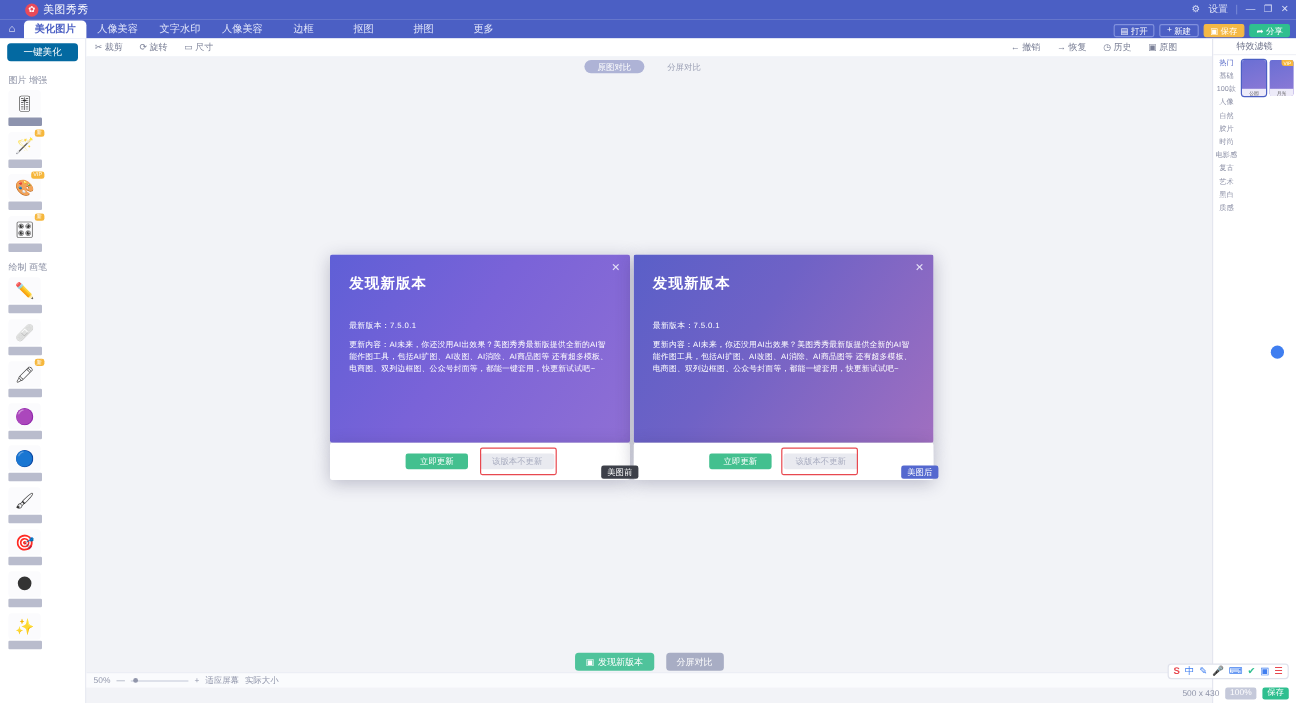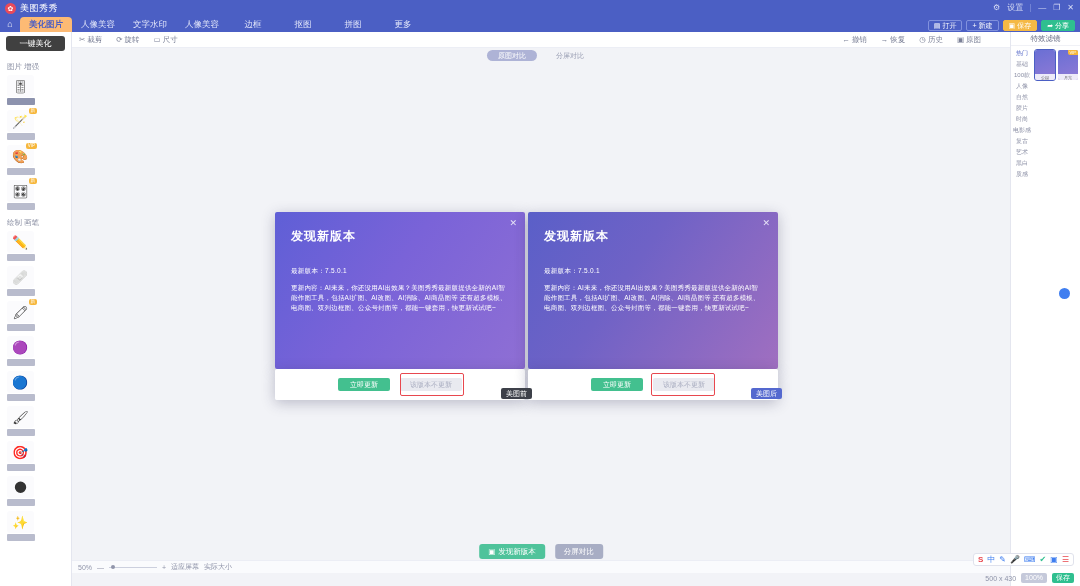--- a/index.html
+++ b/index.html
@@ -11,21 +11,21 @@
     color:#333;
     position:relative;
   }
 
   
   .titlebar{
     position:absolute; left:0; top:0; width:1080px; height:16px;
     background:#4b5fc4;
     display:flex; align-items:center;
   }
-  .logo-wrap{display:flex;align-items:center;gap:4px;padding-left:5px;}
+  .logo-wrap{display:flex;align-items:center;gap:4px;padding-left:21px;}
   .logo-dot{
     width:11px;height:11px;border-radius:50%;
     background:#e94a5a;
     display:flex;align-items:center;justify-content:center;
     color:#fff;font-size:7px;line-height:1;
   }
   .app-title{color:#fff;font-size:9px;letter-spacing:.5px;}
   .tb-right{margin-left:auto;display:flex;align-items:center;gap:7px;padding-right:6px;}
   .tb-right span{color:#d8ddf5;font-size:8px;line-height:1;}
   .tb-sep{width:1px;height:8px;background:#7182d4;}
@@ -35,39 +35,39 @@
     position:absolute;left:0;top:16px;width:1080px;height:16px;
     background:#4b5fc4;display:flex;align-items:flex-end;
   }
   .home-btn{width:20px;height:16px;display:flex;align-items:center;justify-content:center;color:#fff;font-size:9px;}
   .tab{
     height:14px;min-width:50px;padding:0 9px;
     display:flex;align-items:center;justify-content:center;
     color:#e2e6fa;font-size:8.5px;white-space:nowrap;
   }
   .tab.active{
-    background:#fdba74;color:#4b5fc4;border-radius:4px 4px 0 0;height:15px;font-weight:bold;margin-top:16px;
+    background:#ffffff;color:#4b5fc4;border-radius:4px 4px 0 0;height:15px;font-weight:bold;margin-top:16px;
   }
   .tab-icons{margin-left:auto;display:flex;align-items:center;gap:4px;padding:0 5px 1px 0;}
   .mini-btn{
     height:11px;padding:0 5px;border-radius:2px;
     display:flex;align-items:center;gap:2px;
     font-size:7px;color:#fff;border:1px solid #8191dd;
   }
   .mini-btn.amber{background:#f5b945;border-color:#f5b945;}
   .mini-btn.green{background:#2fbf8f;border-color:#2fbf8f;}
 
   
   .leftbar{
     position:absolute;left:0;top:32px;width:72px;height:554px;
     background:#fff;border-right:1px solid #e4e6ef;
     overflow:hidden;
   }
   .onekey{
-    margin:4px 6px 8px 6px;height:15px;background:#404040;border-radius:3px;
+    margin:4px 6px 8px 6px;height:15px;background:#0369a1;border-radius:3px;
     color:#fff;font-size:8px;display:flex;align-items:center;justify-content:center;
   }
   .grp-title{font-size:7.5px;color:#8a8fa3;padding:3px 0 3px 7px;}
   .grid{display:flex;flex-wrap:wrap;padding:0 5px;}
   .cell{
     width:31px;margin:0 0 5px 0;position:relative;
     display:flex;flex-direction:column;align-items:center;
   }
   .cell:nth-child(odd){margin-right:0px;}
   .tile{

